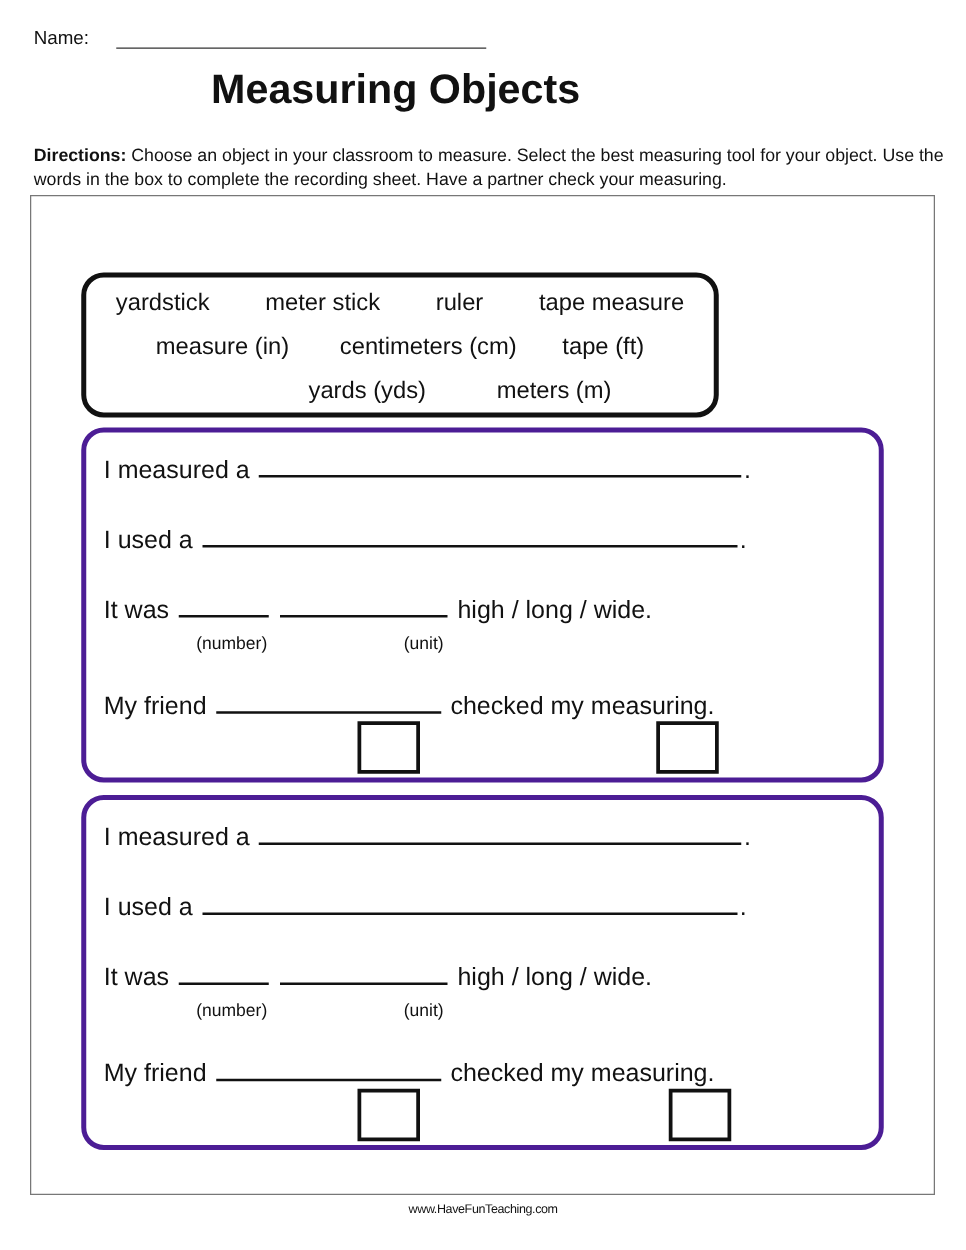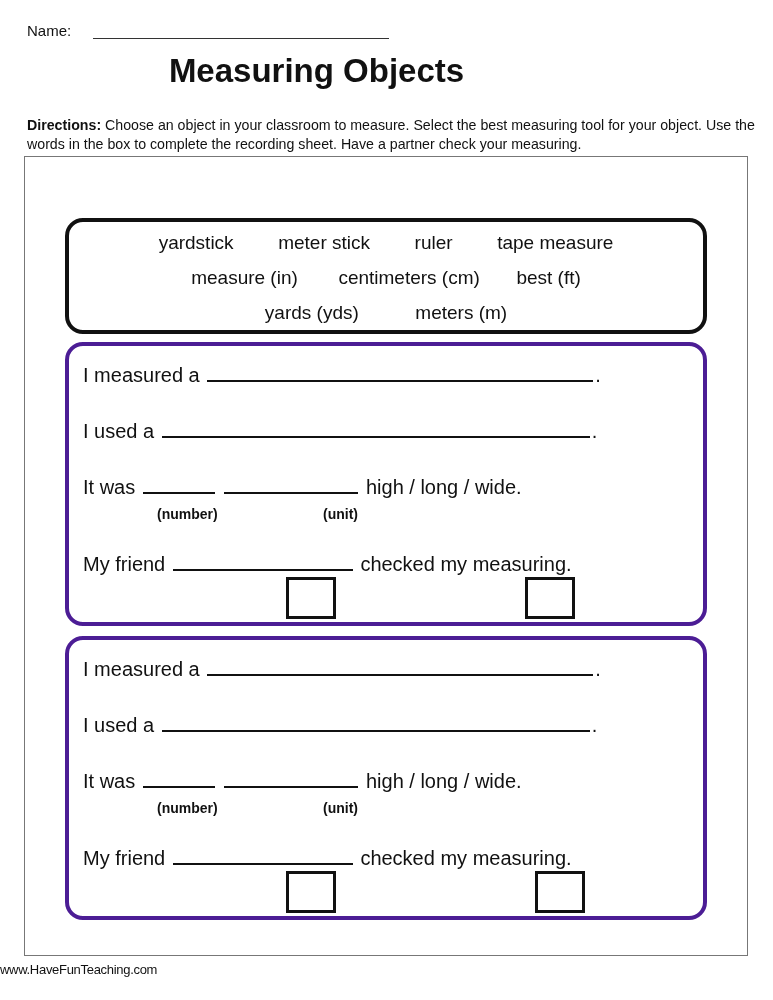--- a/index.html
+++ b/index.html
@@ -3,29 +3,29 @@
 <meta charset="utf-8">
 <style>
   html, body { margin:0; padding:0; background:#fff; }
   body { width:773px; height:1000px; position:relative; font-family:"Liberation Sans", sans-serif; color:#111; overflow:hidden; }
   .name-row { position:absolute; left:27px; top:22px; font-size:15px; display:flex; align-items:flex-end; }
   .name-line { display:inline-block; width:296px; border-bottom:1px solid #333; margin-left:22px; height:16px; }
   .title { position:absolute; left:0; width:633px; top:52px; text-align:center; font-size:33px; font-weight:bold; letter-spacing:0px; }
   .directions { position:absolute; left:27px; top:116px; width:730px; font-size:14.2px; line-height:19px; }
   .directions b { font-weight:bold;margin-top:34px; }
   .frame { position:absolute; left:24px; top:156px; width:724px; height:800px; border:1px solid #777; box-sizing:border-box; }
-  .wordbox { position:absolute; left:65px; top:218px; width:642px; height:116px; border:4px solid #111; border-radius:18px; box-sizing:border-box; }
+  .wordbox { position:absolute; left:65px; top:218px; width:510px; height:116px; border:4px solid #111; border-radius:18px; box-sizing:border-box; }
   .wrow { position:absolute; left:0; width:100%; text-align:center; font-size:19px; }
   .wrow span { display:inline-block; }
   .card { position:absolute; left:65px; width:642px; height:284px; border:4px solid #4c1d95; border-radius:18px; box-sizing:border-box; }
   .line { position:absolute; left:14px; font-size:20px; white-space:nowrap; }
   .blank { display:inline-block; border-bottom:2px solid #111; height:18px; vertical-align:baseline; margin:0 2px; }
-  .hint { position:absolute; font-size:14px;font-weight:bold; }
+  .hint { position:absolute; font-size:14px; }
   .chk { position:absolute; width:50px; height:42px; border:3px solid #111; box-sizing:border-box; }
-  .footer { position:absolute; left:0; width:773px; top:962px; text-align:left; font-size:13px; letter-spacing:-0.3px; }
+  .footer { position:absolute; left:0; width:773px; top:962px; text-align:center; font-size:10px; letter-spacing:-0.3px; }
 </style>
 </head>
 <body>
 
 <div class="name-row">
   <span>Name:</span>
   <span class="name-line"></span>
 </div>
 
 <div class="title">Measuring Objects</div>
@@ -44,23 +44,23 @@
     <span style="width:34px"></span>
     <span>ruler</span>
     <span style="width:34px"></span>
     <span>tape measure</span>
   </div>
   <div class="wrow" style="top:45px;">
     <span>measure  (in)</span>
     <span style="width:30px"></span>
     <span>centimeters  (cm)</span>
     <span style="width:26px"></span>
-    <span>best  (ft)</span>
+    <span>tape  (ft)</span>
   </div>
-  <div class="wrow" style="top:80px;">
+  <div class="wrow" style="top:80px;padding-left:48px;">
     <span>yards  (yds)</span>
     <span style="width:46px"></span>
     <span>meters  (m)</span>
   </div>
 </div>
 
 <div class="card" style="top:342px;">
   <div class="line" style="top:16px;">
     <span>I measured a</span>
     <span class="blank" style="width:386px"></span><span>.</span>

